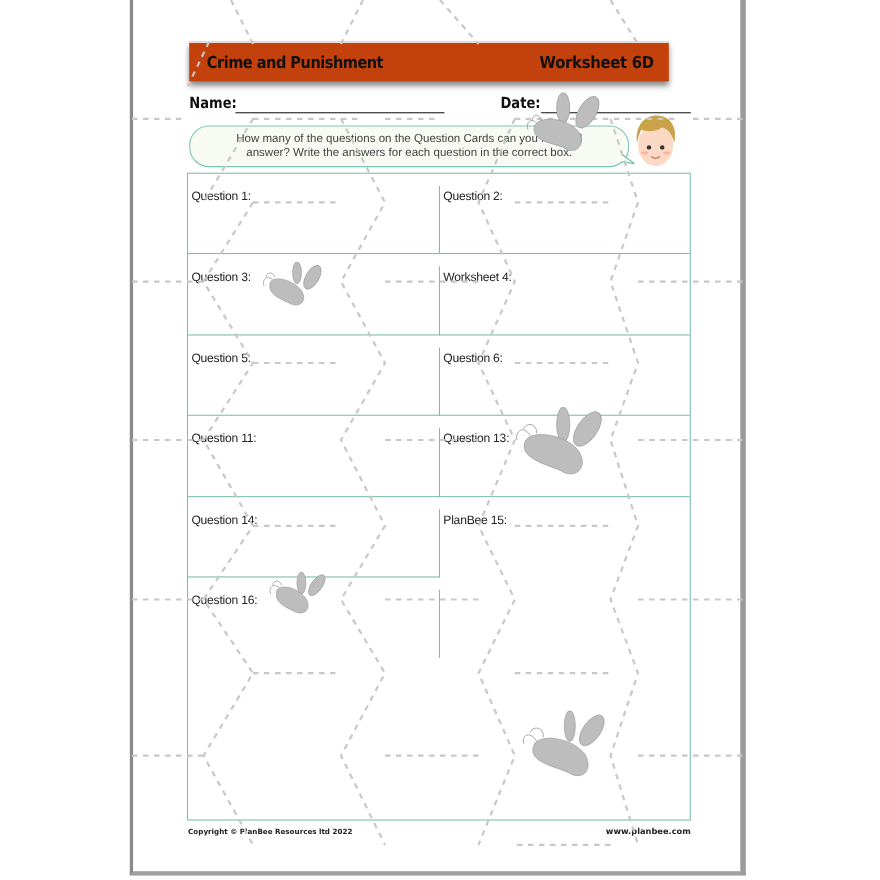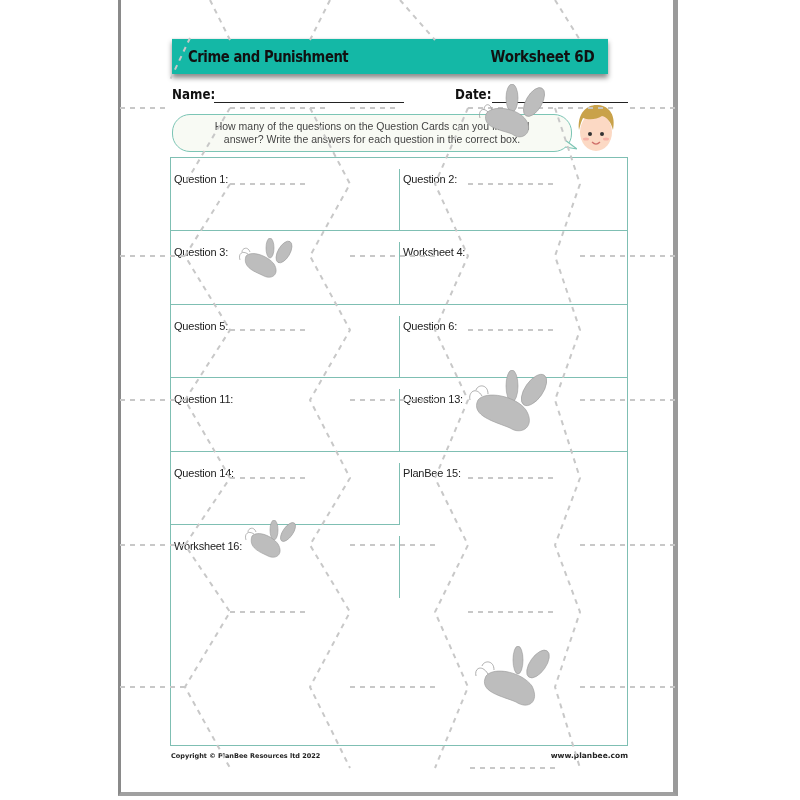--- a/index.html
+++ b/index.html
@@ -1,19 +1,19 @@
 <!DOCTYPE html>
 <html><head>
 <meta charset="utf-8">
 <style>
   html, body { margin: 0; padding: 0; }
   body { width: 800px; height: 800px; background: #ffffff; position: relative; overflow: hidden; font-family: "Liberation Sans", sans-serif; }
   .page { position: absolute; left: 118px; top: 0; width: 560px; height: 796px; background: #fff; border-left: 3px solid #8a8a8a; border-right: 5px solid #9a9a9a; border-bottom: 4px solid #a0a0a0; box-sizing: border-box; }
   .watermark { position: absolute; left: 0; top: 0; width: 800px; height: 800px; pointer-events: none; }
-  .title-banner { position: absolute; left: 172px; top: 38px; width: 436px; height: 36px; background: #14b8a6; box-shadow: 0 4px 5px rgba(0,0,0,0.45); border-top: 1px solid #eee; display: flex; align-items: center; justify-content: space-between; padding: 0 14px 0 16px; box-sizing: border-box; }
+  .title-banner { position: absolute; left: 172px; top: 38px; width: 436px; height: 36px; background: #c2410c; box-shadow: 0 4px 5px rgba(0,0,0,0.45); border-top: 1px solid #eee; display: flex; align-items: center; justify-content: space-between; padding: 0 14px 0 16px; box-sizing: border-box; }
   .title-text { font-family: "DejaVu Sans", sans-serif; font-weight: bold; font-size: 15px; color: #111; letter-spacing: -0.5px; transform: scaleX(0.88); transform-origin: left center; }
   .ws-text { font-family: "DejaVu Sans", sans-serif; font-weight: bold; font-size: 15px; color: #111; letter-spacing: -0.3px; transform: scaleX(0.9); transform-origin: right center; }
   .name-row { position: absolute; top: 86px; left: 172px; width: 456px; height: 22px; }
   .lbl { position: absolute; font-family: "DejaVu Sans", sans-serif; font-weight: bold; font-size: 14px; color: #111; transform: scaleX(0.85); transform-origin: left center; }
   .line { position: absolute; border-bottom: 1px solid #222; height: 0; }
   .bubble { position: absolute; left: 172px; top: 114px; width: 400px; height: 38px; border: 1.5px solid #7cc5b5; border-radius: 18px; background: #f8faf4; box-sizing: border-box; text-align: center; font-size: 10.5px; line-height: 13px; color: #444; padding-top: 5px; }
   .bubble-tail { position: absolute; left: 565px; top: 140px; width: 12px; height: 10px; }
   .face { position: absolute; left: 574px; top: 102px; width: 44px; height: 54px; }
   .grid { position: absolute; left: 170px; top: 157px; width: 458px; height: 589px; border: 1.2px solid #7fbfb3; box-sizing: border-box; display: grid; grid-template-columns: 229px 1fr; grid-template-rows: repeat(8, 1fr); }
   .cell { border-right: 1.2px solid #7fbfb3; border-bottom: 1.2px solid #7fbfb3; box-sizing: border-box; padding: 4px 0 0 3px; font-size: 11px; color: #222; letter-spacing: -0.2px; margin-top: 11px; }
@@ -62,21 +62,21 @@
   <div class="cell"><span>Question 1:</span></div>
   <div class="cell"><span>Question 2:</span></div>
   <div class="cell"><span>Question 3:</span></div>
   <div class="cell"><span>Worksheet 4:</span></div>
   <div class="cell"><span>Question 5:</span></div>
   <div class="cell"><span>Question 6:</span></div>
   <div class="cell"><span>Question 11:</span></div>
   <div class="cell"><span>Question 13:</span></div>
   <div class="cell"><span>Question 14:</span></div>
   <div class="cell"><span>PlanBee 15:</span></div>
-  <div class="cell"><span>Worksheet 16:</span></div>
+  <div class="cell"><span>Question 16:</span></div>
 </div>
 
 <div class="footer-l">Copyright © PlanBee Resources ltd 2022</div>
 <div class="footer-r">www.planbee.com</div>
 
 <svg class="watermark" viewBox="0 0 800 800">
   <g stroke="#c8c8c8" stroke-width="2" stroke-dasharray="5 5" fill="none">
     <path d="M120 108 H170 M230 108 H330 M350 108 H400"></path>
     <path d="M468 108 H615 M630 108 H678"></path>
     <path d="M120 256 H185 M350 256 H435 M580 256 H678"></path>

